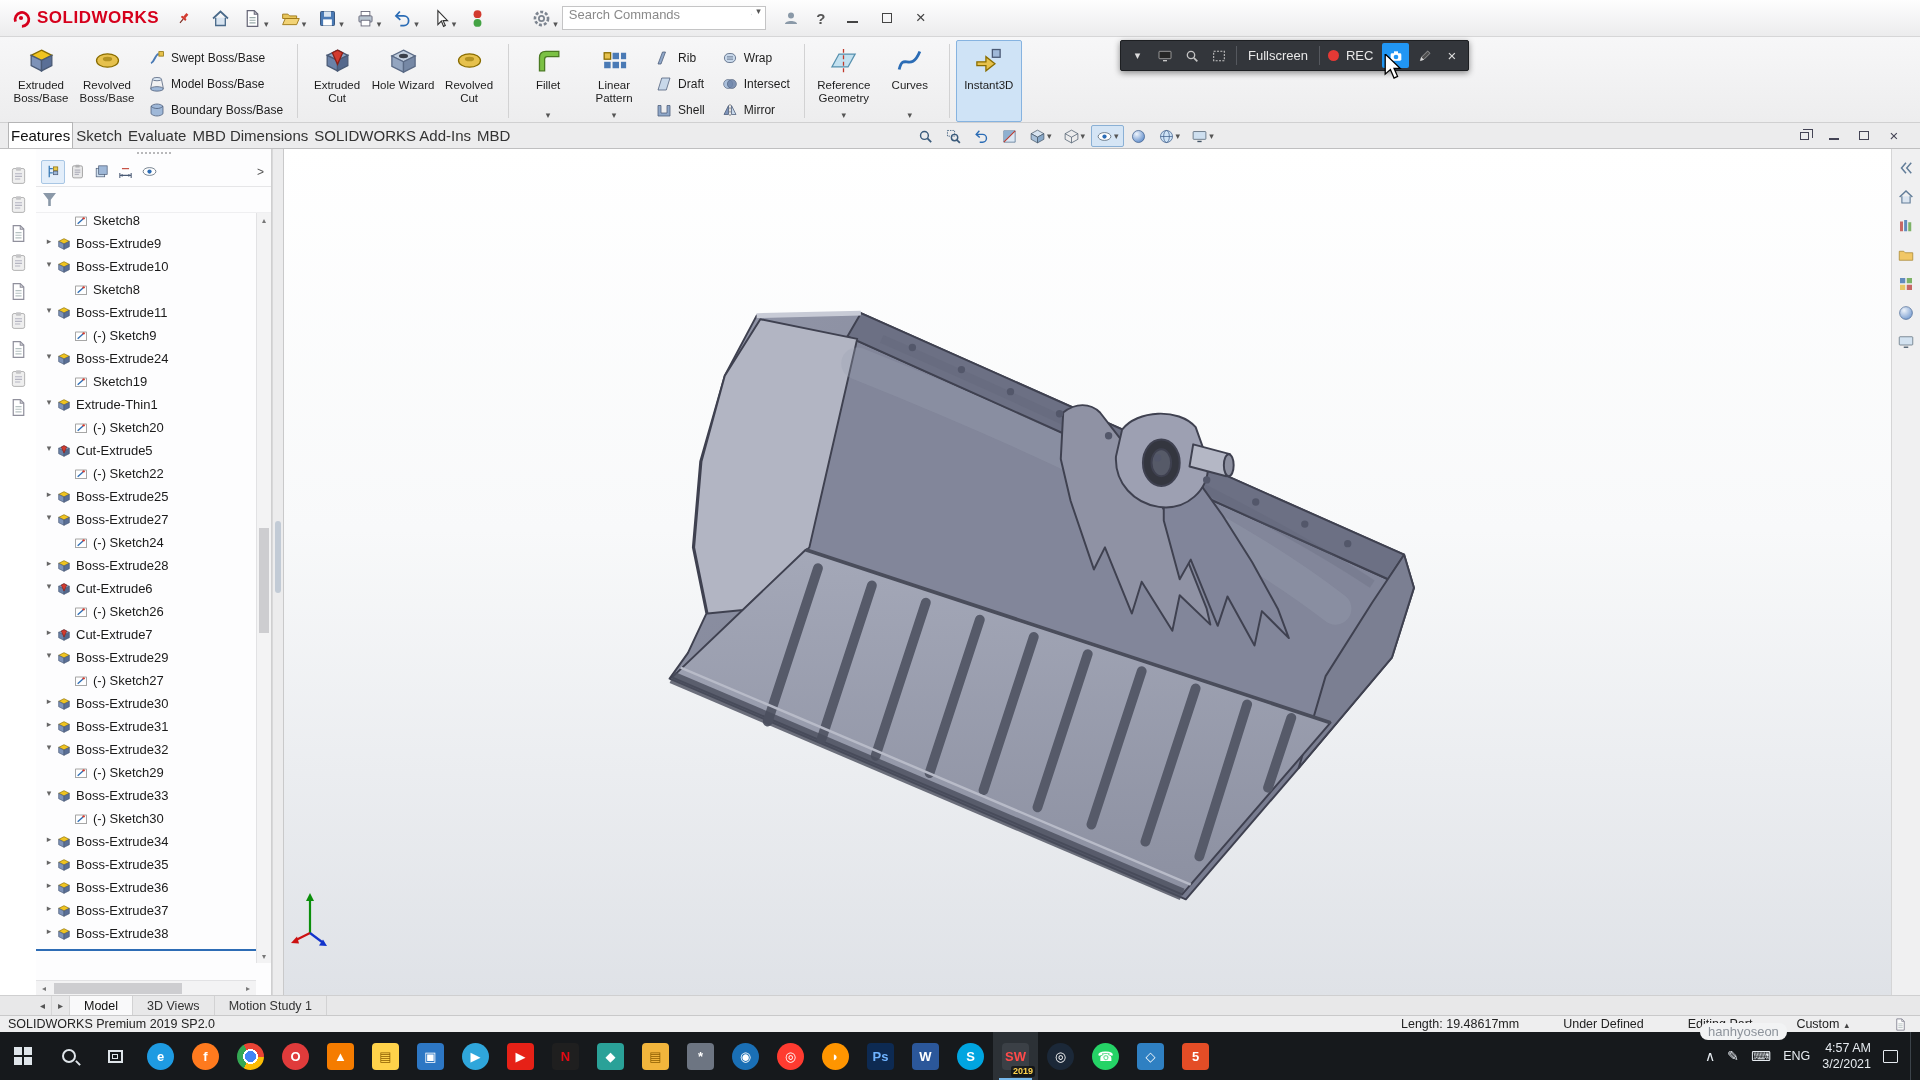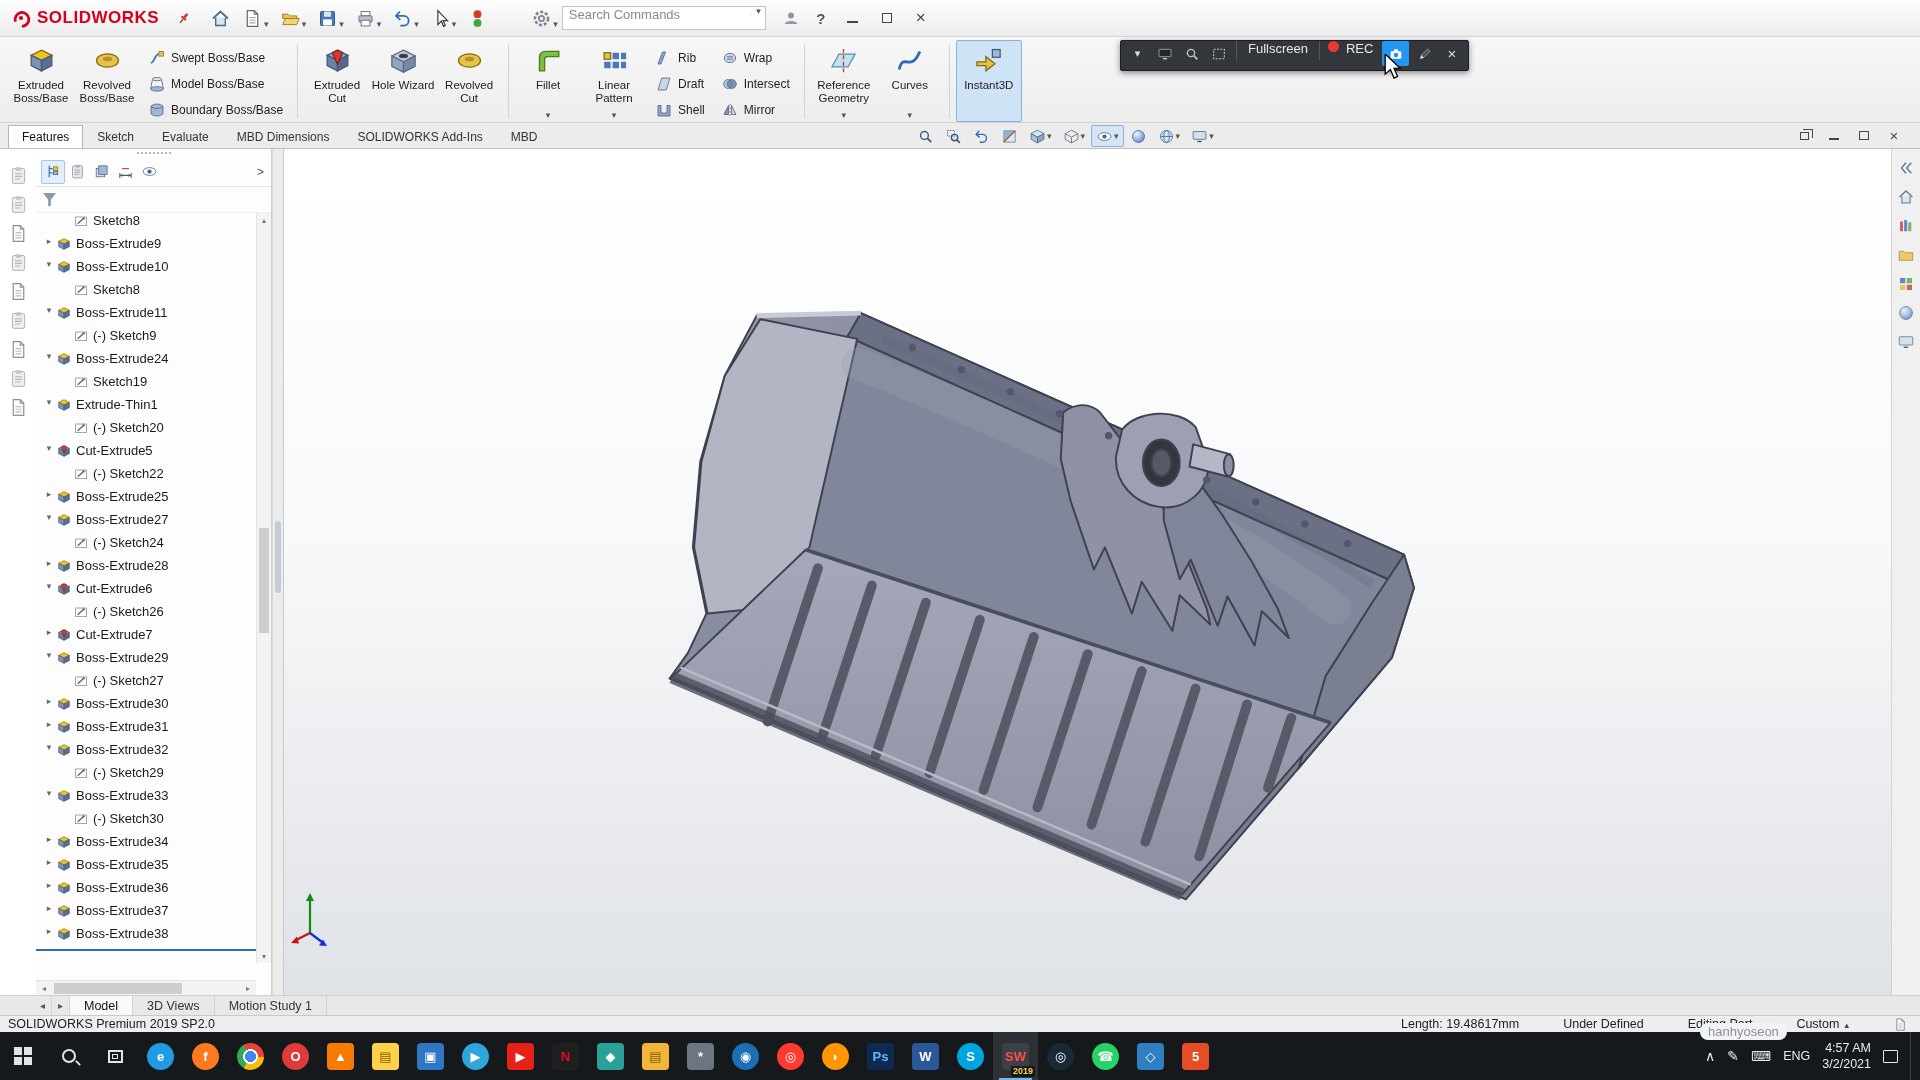--- a/index.html
+++ b/index.html
@@ -29,21 +29,21 @@
   .searchbox svg{width:15px;height:15px;margin-right:3px}
   .searchbox .caret-sm{display:inline-block;margin-right:4px}
   .mb-ic{width:30px;height:26px;display:flex;align-items:center;justify-content:center;color:#555}
   .mb-ic svg{width:18px;height:18px}
   .help-q{font-size:15px;font-weight:bold;color:#555}
   .winbtn{width:34px;height:28px;display:flex;align-items:center;justify-content:center;color:#444}
   .gsym-min{width:11px;border-top:2px solid #444;margin-top:8px}
   .gsym-max{width:10px;height:10px;border:1.5px solid #444}
   .gsym-close::after{content:"×";font-size:17px;line-height:1}
   
-  #recbar{position:absolute;left:1120px;top:40px;height:31px;background:#33363b;border:1px solid #1d1f22;border-radius:2px;box-shadow:0 2px 6px rgba(0,0,0,.45);display:flex;color:#e8e8e8;z-index:60;padding:0 3px}
+  #recbar{position:absolute;left:1120px;top:40px;height:31px;background:#33363b;border:1px solid #1d1f22;border-radius:2px;box-shadow:0 2px 6px rgba(0,0,0,.45);display:flex;align-items:center;color:#e8e8e8;z-index:60;padding:0 3px}
   .rb-ic{width:27px;height:25px;display:flex;align-items:center;justify-content:center;border-radius:2px}
   .rb-ic svg{width:16px;height:16px}
   .rb-ic.inv svg{filter:grayscale(1) invert(1) brightness(1.15)}
   .dcaret::after{content:"▾";color:#ddd;font-size:11px}
   .rb-sep{width:1px;height:19px;background:#55585e;margin:0 4px}
   .rb-label{font-size:13px;padding:0 7px;white-space:nowrap}
   .rec-dot{width:11px;height:11px;border-radius:50%;background:#e53935;margin-left:4px}
   .rb-active{width:27px;height:25px;background:#2196f3;border-radius:2px;display:flex;align-items:center;justify-content:center;margin:0 2px}
   .rb-active svg{width:16px;height:16px}
   .xbtn::after{content:"×";color:#ddd;font-size:15px}
@@ -61,21 +61,21 @@
   .smallbtn svg{width:18px;height:18px;margin-right:5px}
   .smalllabel{font-size:12px;color:#1d1d1d;white-space:nowrap}
   .smallbtn .caret-sm{margin-left:3px}
   .smallbtn.caret .caret-sm{display:inline-block}
   .vsep{display:none}
   .cell.k-big .bigbtn{display:flex}
   .cell.k-col .colwrap{display:flex}
   .cell.k-sep .vsep{display:block;width:1px;background:#d2d2d3;margin:4px 6px;height:74px}
   
   #tabsbar{position:absolute;left:0;top:123px;right:0;height:26px;background:#ececed;border-bottom:1px solid #bfbfc0;display:flex;align-items:flex-end;padding-left:8px}
-  .rtab{font-size:12px;color:#333;padding:4px 13px;border:1px solid transparent;border-bottom:0;white-space:nowrap}
+  .rtab{font-size:15px;color:#333;padding:4px 2px;border:1px solid transparent;border-bottom:0;white-space:nowrap}
   .rtab.active{background:#fff;border-color:#b5b5b6;color:#111}
   .headsup{position:absolute;left:912px;top:2px;display:flex;gap:1px;align-items:center}
   .hbtn{height:22px;display:flex;align-items:center;padding:0 4px;border:1px solid transparent;border-radius:2px}
   .hbtn svg{width:17px;height:17px}
   .hbtn.caret .caret-sm{display:inline-block}
   .hbtn.active{background:#d5e5f5;border-color:#8ab0d5}
   .dw{position:absolute;right:18px;top:5px;display:flex;gap:14px;align-items:center;color:#445}
   .dw .dwb{width:16px;height:15px;display:flex;align-items:center;justify-content:center}
   .k-float .gsym{width:9px;height:8px;border:1.4px solid #445;position:relative}
   .k-float .gsym::after{content:"";position:absolute;left:2px;top:-4px;width:9px;height:8px;border:1.4px solid #445;border-left:0;border-bottom:0}

